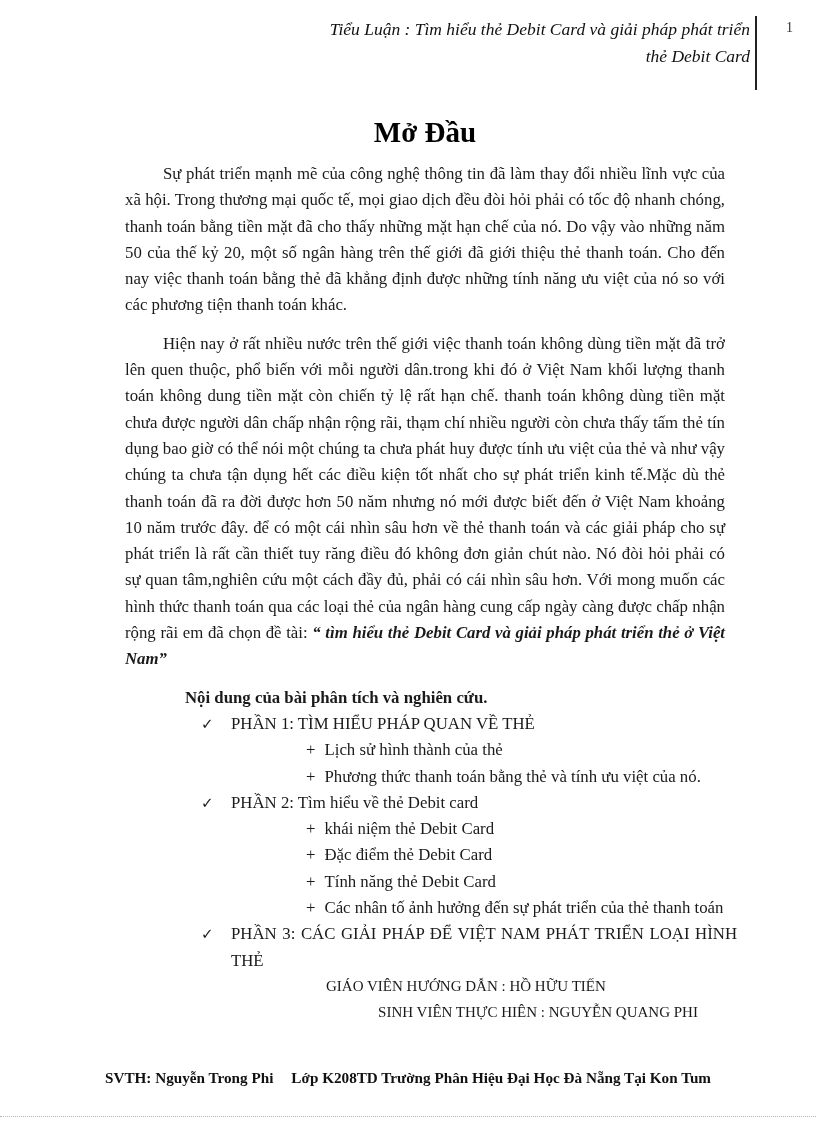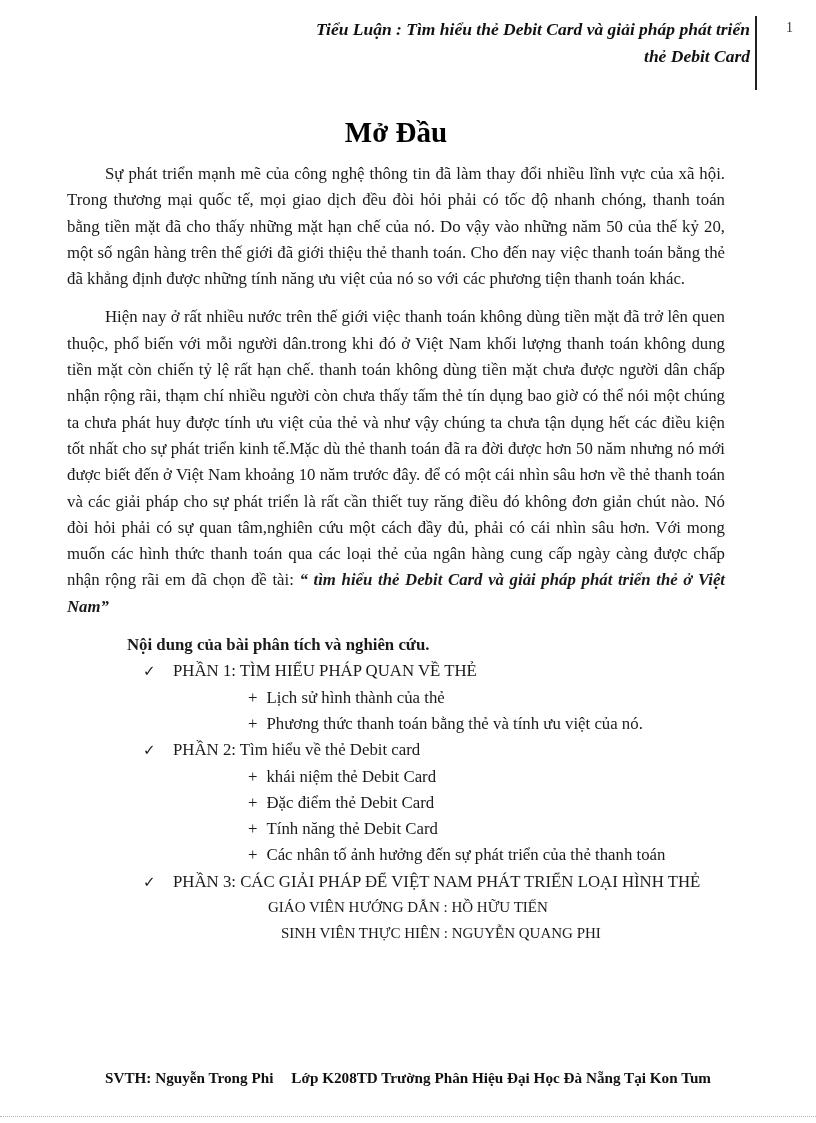--- a/index.html
+++ b/index.html
@@ -16,21 +16,21 @@
     font-family: "Liberation Serif", "DejaVu Serif", serif;
     color: #1a1a1a;
   }
   
   .hdr-text {
     position: absolute;
     top: 16px;
     right: 66px;
     width: 560px;
     text-align: right;
-    font-weight: bold;
+    font-weight: normal;
     font-style: italic;
     font-size: 17.5px;
     line-height: 27px;
     color: #111;
   }
   .hdr-rule {
     position: absolute;
     top: 16px;
     left: 755px;
     height: 74px;
@@ -38,21 +38,21 @@
   }
   .pg-num {
     position: absolute;
     top: 20px;
     left: 786px;
     font-size: 14px;
     color: #333;
   }
   
   main {
-    padding: 116px 79px 0 55px;
+    padding: 116px 79px 0 113px;
   }
   h1.doc-title {
     margin: 0 0 7px 0;
     font-size: 29px;
     font-weight: bold;
     text-align: center;
     color: #000;
   }
   .body-para {
     margin: 12px;
@@ -91,21 +91,21 @@
   .o-row.sub { padding-left: 193px; }
   .o-row.sub .o-marker {
     margin-right: 9px;
   }
   .credits {
     margin-top: 0;
     font-size: 15px;
     line-height: 25.6px;
   }
   .credit-line.c1 { padding-left: 213px; }
-  .credit-line.c2 { padding-left: 226px; }
+  .credit-line.c2 { padding-left: 226px; text-align: center; }
   
   .ftr {
     position: absolute;
     left: 0;
     bottom: 36px;
     width: 100%;
     text-align: center;
     font-weight: bold;
     font-size: 15.2px;
     color: #111;

